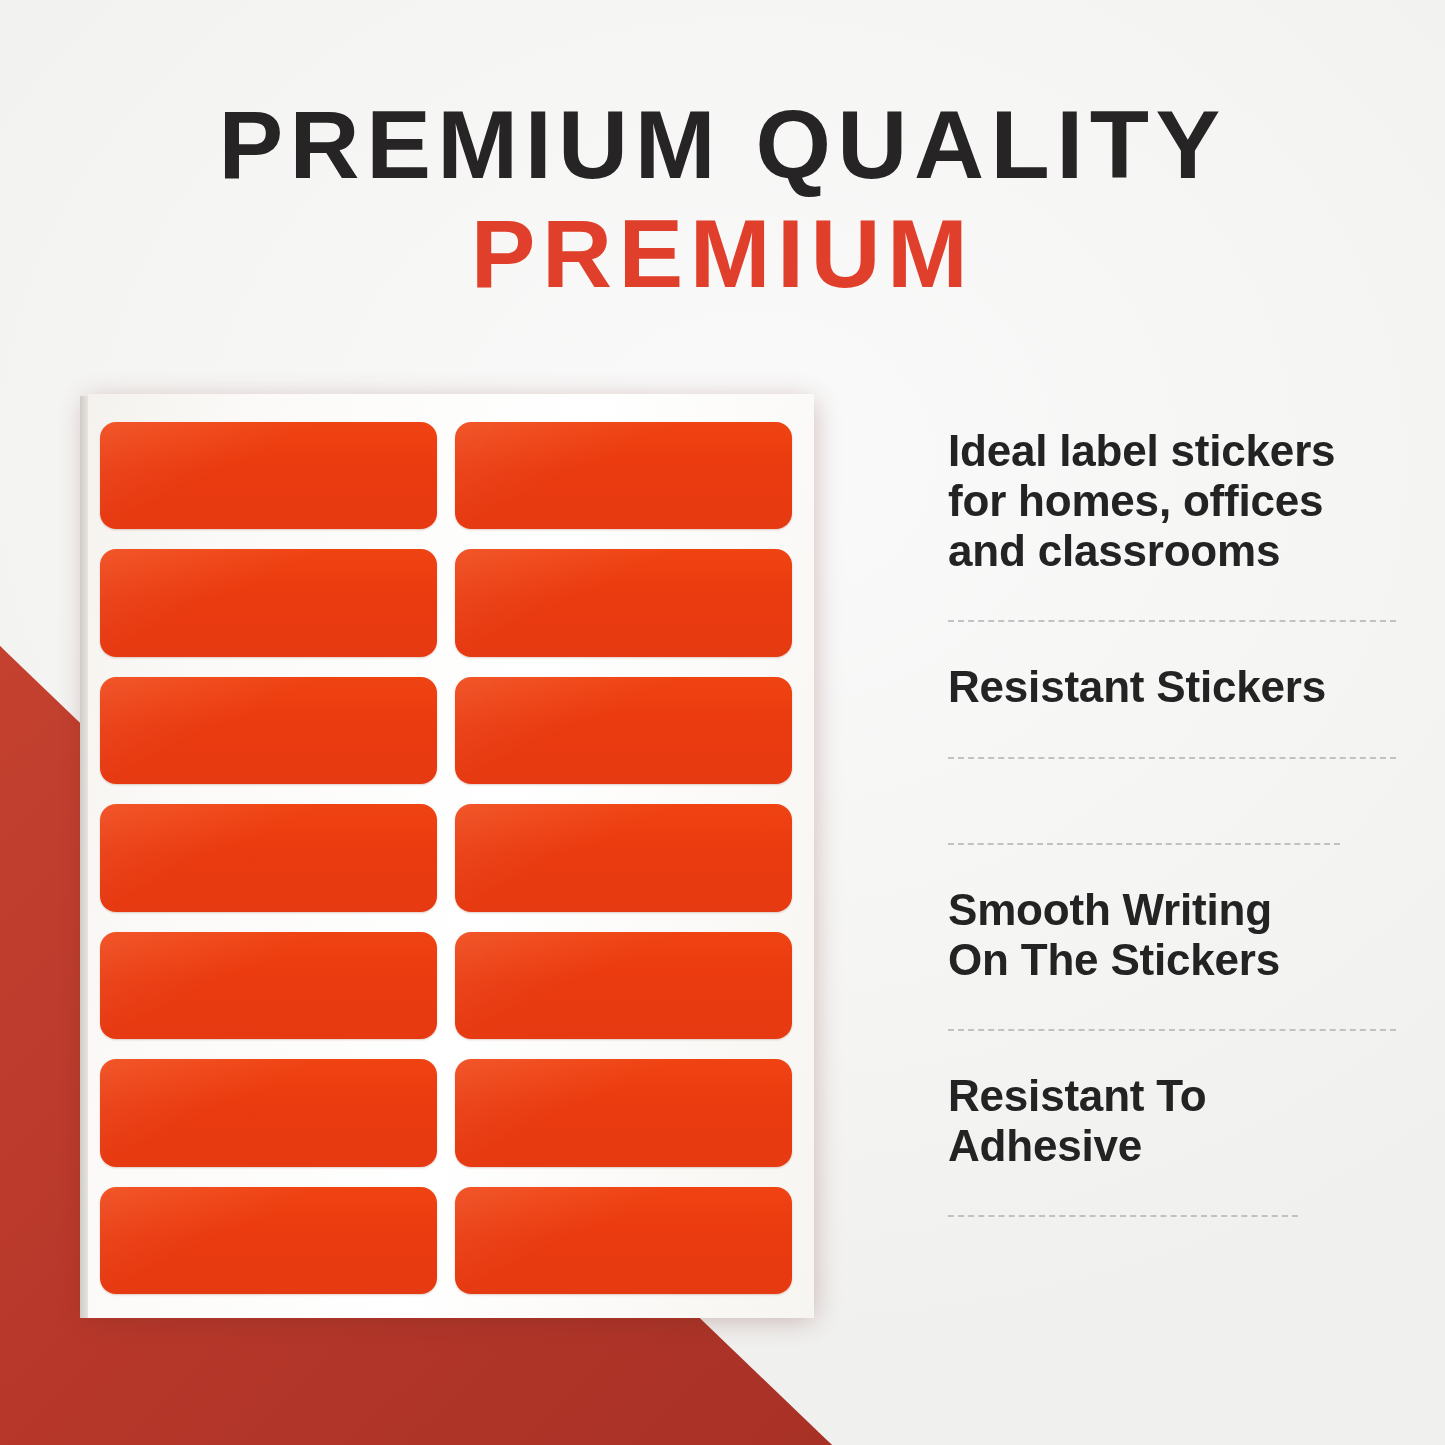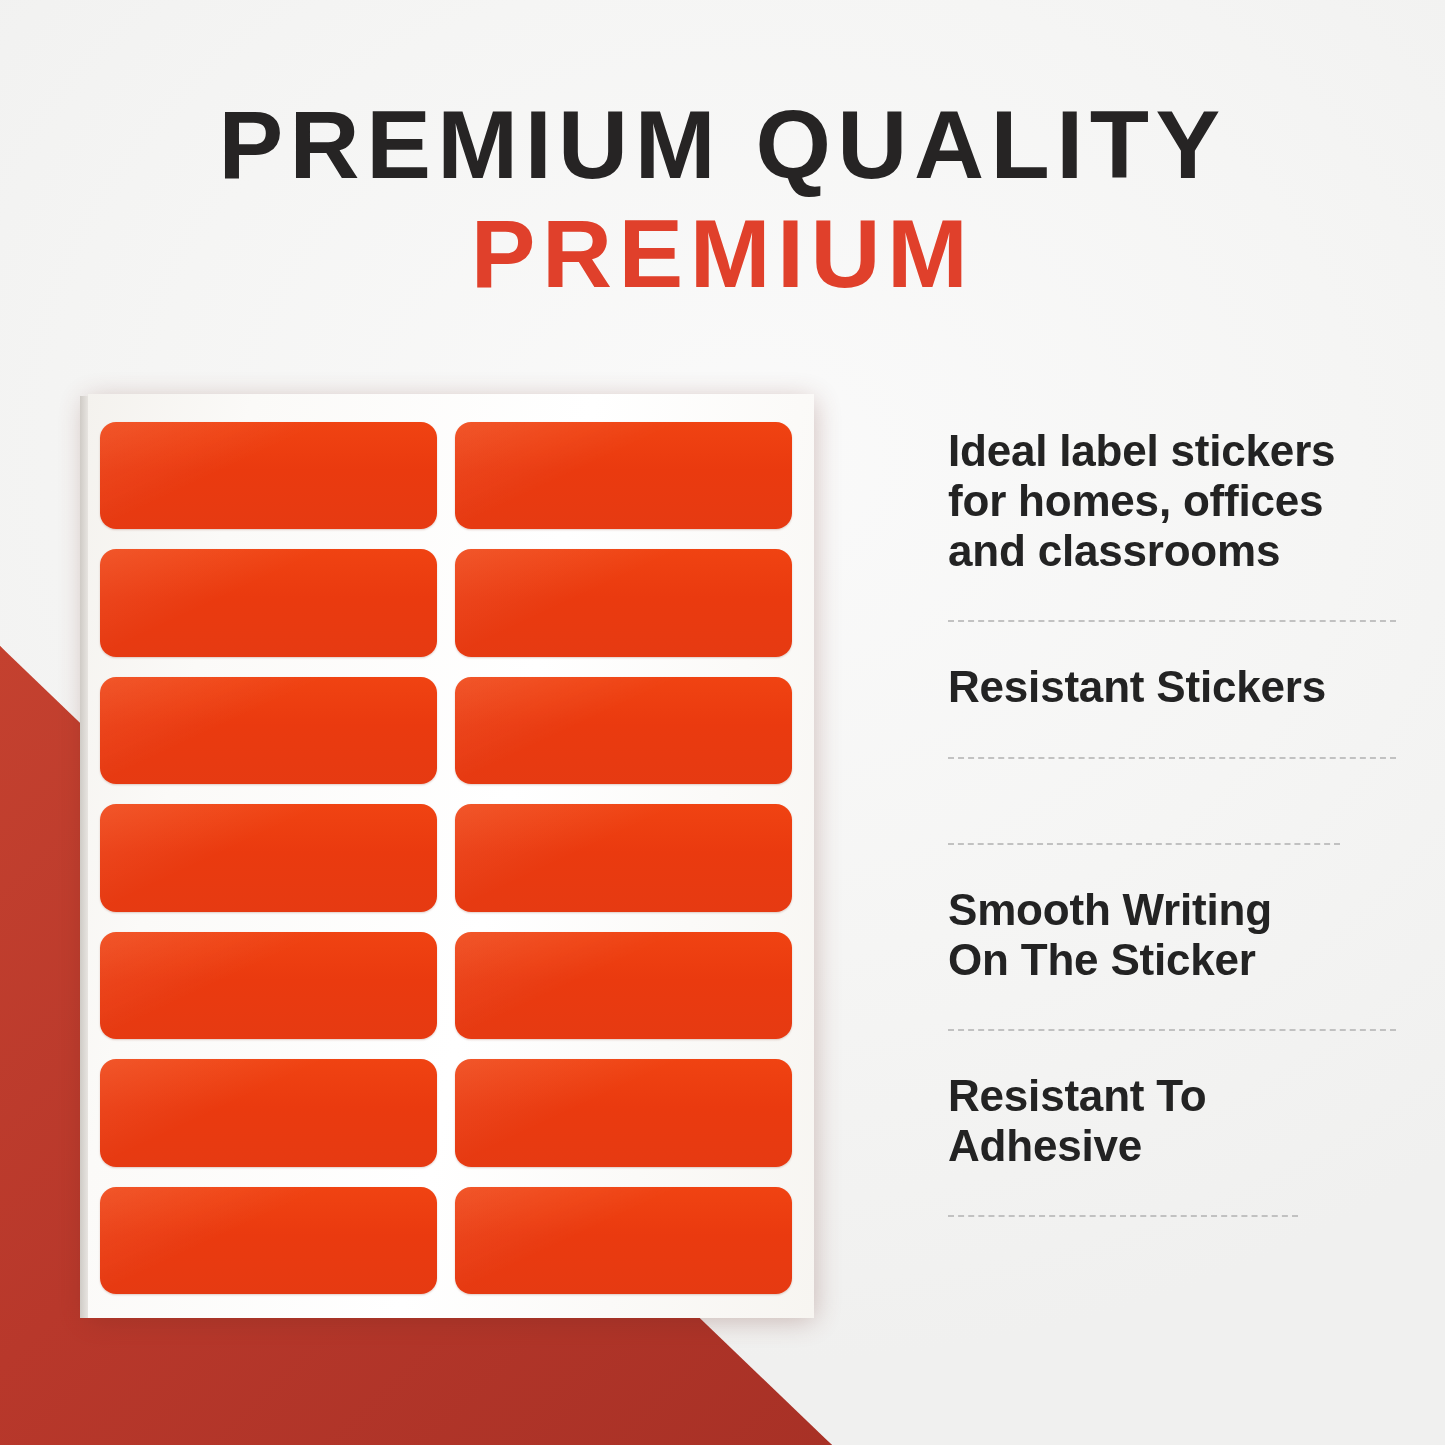--- a/index.html
+++ b/index.html
@@ -188,21 +188,21 @@
     <div class="sp-a"></div>
     <div class="divider d-long"></div>
     <div class="sp-b"></div>
 
     <div class="sp-a"></div>
     <div class="divider d-mid"></div>
     <div class="sp-b"></div>
 
     <div class="feature">
       <span class="feature-label">Smooth Writing
-On The Sticker</span>
+On The Stickers</span>
     </div>
     <div class="sp-a"></div>
     <div class="divider d-long"></div>
     <div class="sp-b"></div>
 
     <div class="feature">
       <span class="feature-label">Resistant To
 Adhesive</span>
     </div>
     <div class="sp-a"></div>

